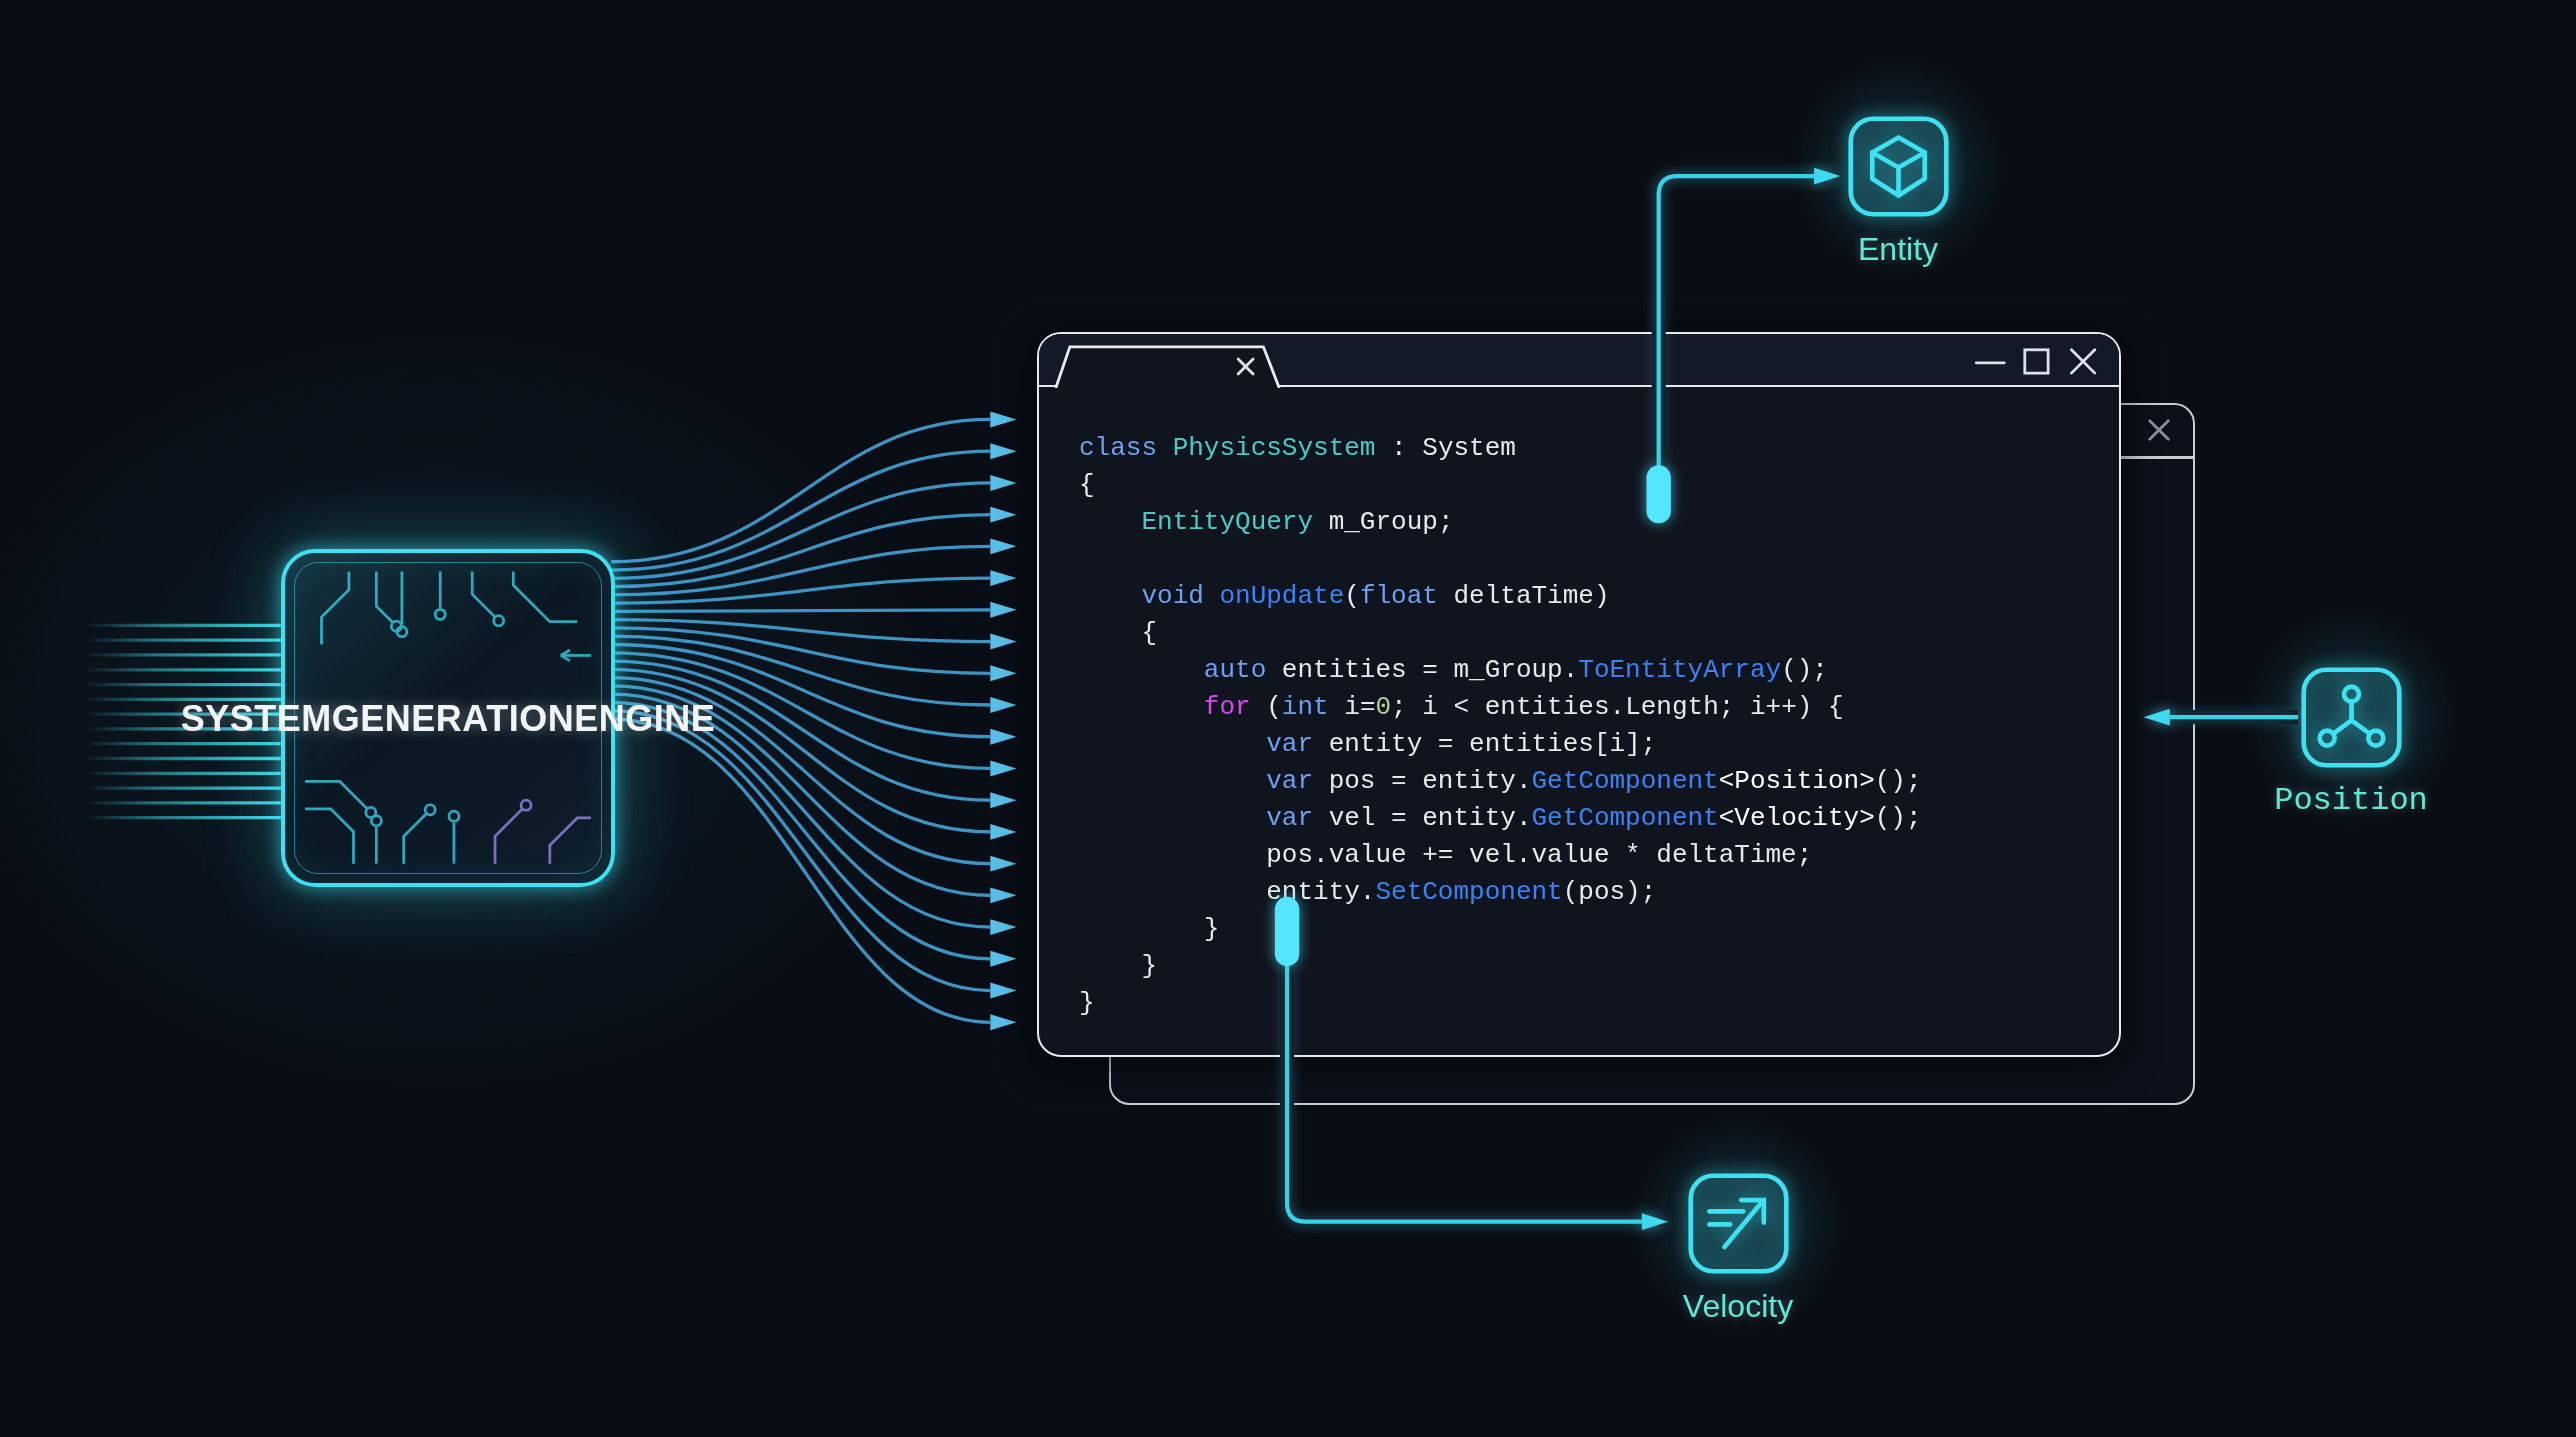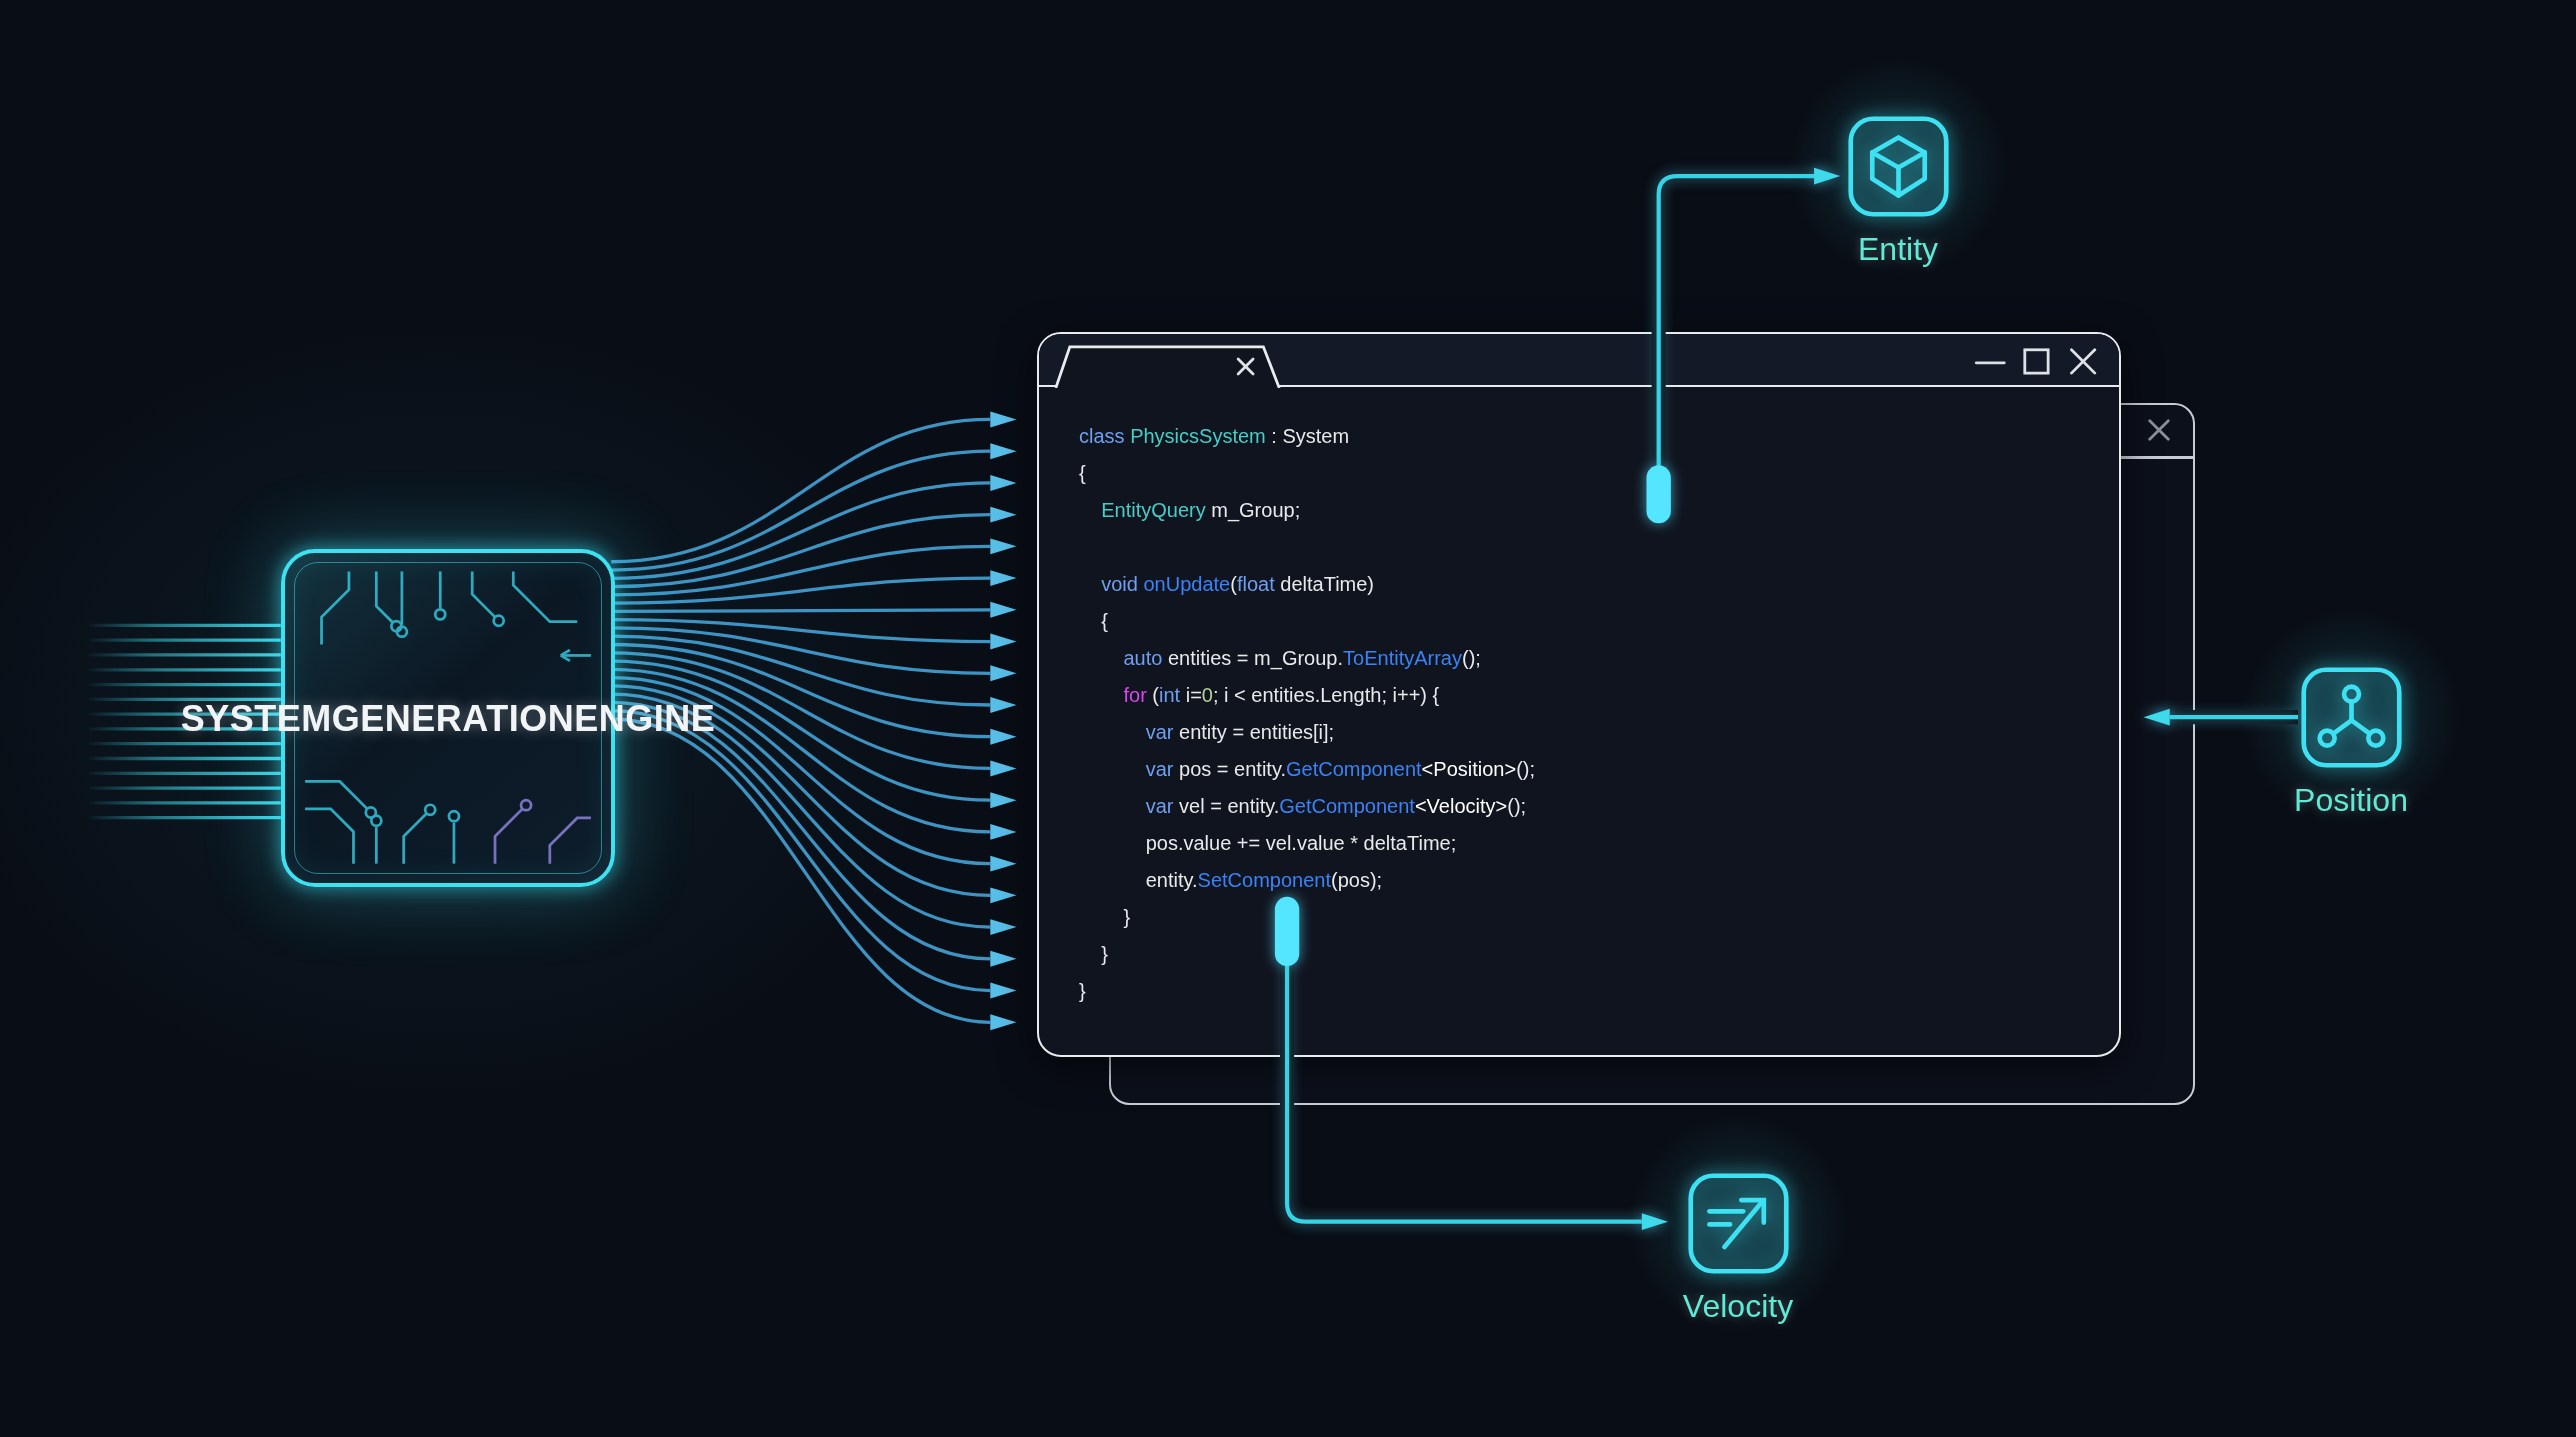--- a/index.html
+++ b/index.html
@@ -42,36 +42,36 @@
   .window-main{
     left:1037px;top:332px;width:1084px;height:725px;box-sizing:border-box;z-index:3;
     background:#10141f;border:2.8px solid #e8ebef;border-radius:24px;
     box-shadow:0 9.4px 37px rgba(0,0,0,.55);
   }
   .titlebar{position:absolute;left:0;top:0;width:100%;height:53px;box-sizing:border-box;
     background:#141927;border-bottom:2.8px solid #e8ebef;border-radius:21.5px 21.5px 0 0;}
   .tab-svg{position:absolute;left:14px;bottom:-2.8px;}
   .controls{position:absolute;right:20.6px;top:13px;}
   .code{
-    position:absolute;left:40px;top:84px;
-    font-family:Liberation Sans, sans-serif;font-size:20px;line-height:37px;
+    position:absolute;left:40px;top:96px;
+    font-family:Liberation Mono, monospace;font-size:26px;line-height:37px;
     white-space:pre;color:#e8e9ea;
   }
   .tok-p{color:#e8e9ea}.tok-kw{color:#6f9ff0}.tok-type{color:#48cdc6}
   .tok-fn{color:#3b82f6}.tok-ctrl{color:#d946ef}.tok-num{color:#b3d195}.tok-gen{color:#ffffff}
 
   
   .node{width:103px;height:150px;z-index:4;}
   .node::before{content:"";position:absolute;left:-70px;top:-70px;width:243px;height:243px;
     background:radial-gradient(circle, rgba(62,225,242,.17), transparent 65%);}
   .node svg{position:relative;filter:drop-shadow(0 0 8.4px rgba(62,225,242,.75));}
   .node-label{position:absolute;top:116px;left:-66px;width:234px;text-align:center;
     font-size:32px;color:#5eead4;text-shadow:0 0 9.4px rgba(255,255,255,.25);}
   .n-entity{left:1847px;top:115px;}
-  .n-position{left:2300px;top:666px;}
+  .n-position{left:2300px;top:666px;font-family:Liberation Mono, monospace;}
   .n-velocity{left:1687px;top:1172px;}
 
   
   #fx-front{left:0;top:0;z-index:5;pointer-events:none;}
   .conn-glow{filter:drop-shadow(0 0 7px rgba(85,225,255,.65));}
 </style>
 </head>
 <body>
 
 <svg id="fx-back" class="abs" width="2576" height="1438" viewBox="0 0 2752 1536">

